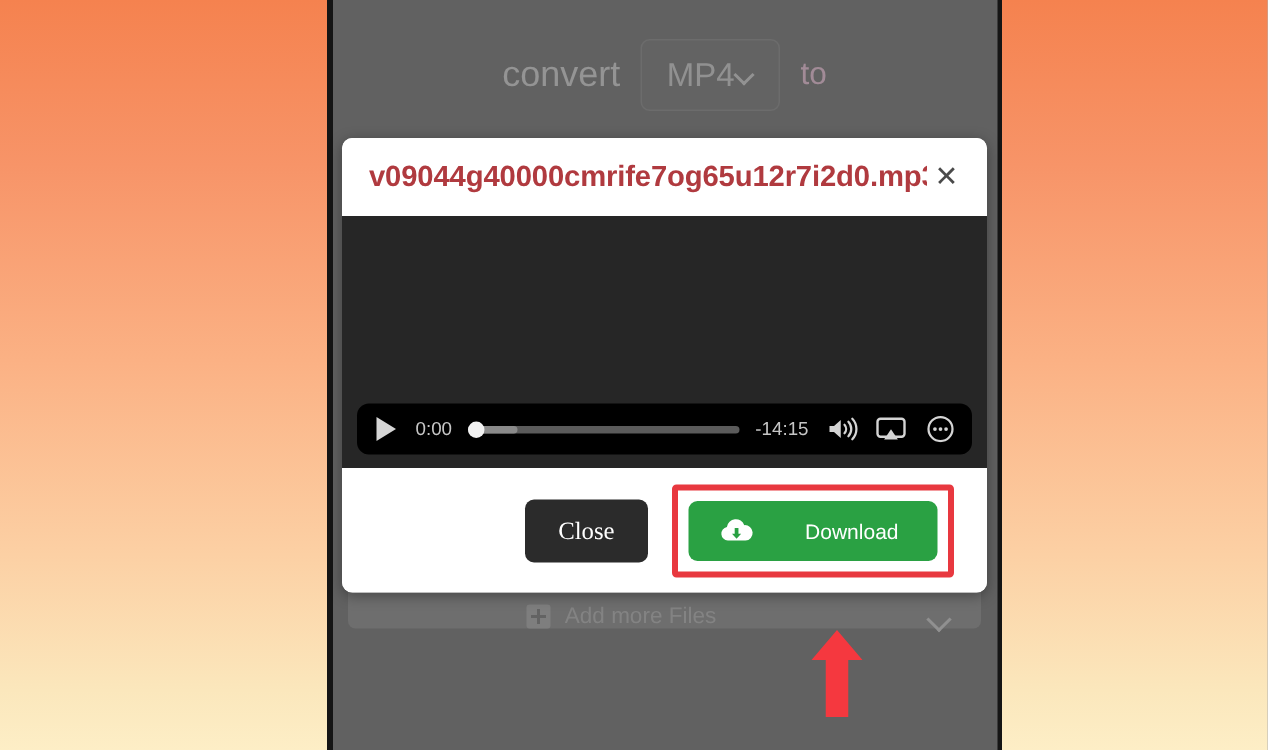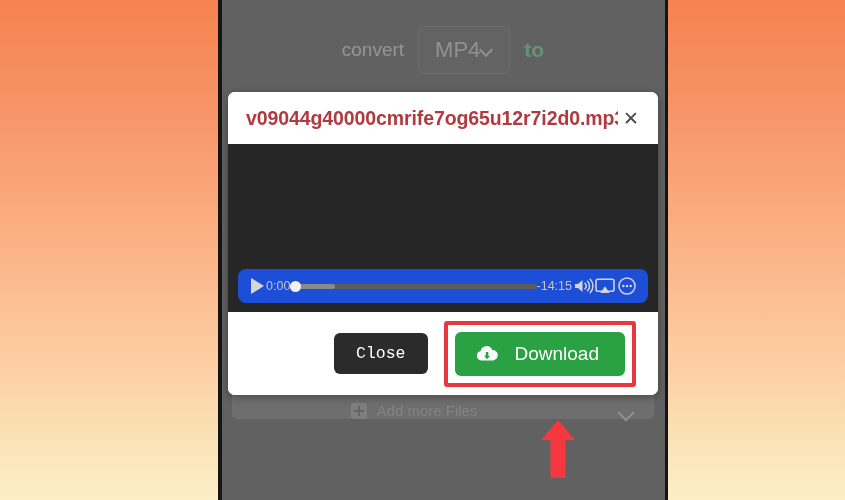--- a/index.html
+++ b/index.html
@@ -36,26 +36,25 @@
     height: 100px;
     display: flex;
     align-items: center;
     justify-content: center;
     gap: 14px;
     color: #cfcfcf;
     font-size: 21px;
   }
   .convert-word {
     color: #c9c9c9;
-    font-size: 19px;
+    font-size: 24px;
   }
   .to-word {
-    color: #22c55e;
+    color: #f9a8d4;
     font-size: 21px;
-    font-weight: bold;
   }
   .fmt-select {
     border: 1px solid #3a3a3a;
     border-radius: 6px;
     background: #1b1b1b;
     color: #bdbdbd;
     font-size: 22px;
     padding: 12px 16px;
     display: flex;
     align-items: center;
@@ -190,25 +189,26 @@
     height: 168px;
     background: #262626;
     position: relative;
   }
   .controls {
     position: absolute;
     left: 10px;
     right: 10px;
     bottom: 9px;
     height: 34px;
-    background: #1d4ed8;
+    background: #000000;
     border-radius: 8px;
     display: flex;
     align-items: center;
     padding: 0 10px;
+    gap: 11px;
   }
   .play-btn {
     width: 18px;
     height: 18px;
     display: flex;
     align-items: center;
     justify-content: center;
     cursor: pointer;
   }
   .play-tri {
@@ -275,34 +275,34 @@
     gap: 16px;
     position: relative;
   }
   .btn-close {
     background: #2b2b2b;
     color: #ffffff;
     border: none;
     border-radius: 6px;
     font-size: 16.5px;
     padding: 11px 22px;
-    font-family: Liberation Mono, monospace;
+    font-family: Liberation Serif, serif;
     cursor: pointer;
   }
   .btn-download {
     background: #2aa143;
     color: #ffffff;
     border: none;
     border-radius: 6px;
-    font-size: 19px;
+    font-size: 14px;
     padding: 11px 26px 11px 20px;
     font-family: "Liberation Sans", sans-serif;
     display: flex;
     align-items: center;
-    gap: 16px;
+    gap: 34px;
     cursor: pointer;
     min-width: 140px;
     justify-content: center;
   }
   .cloud-icon svg { display: block; }
 
   
   .dl-wrap {
     position: relative;
     padding: 7px;

